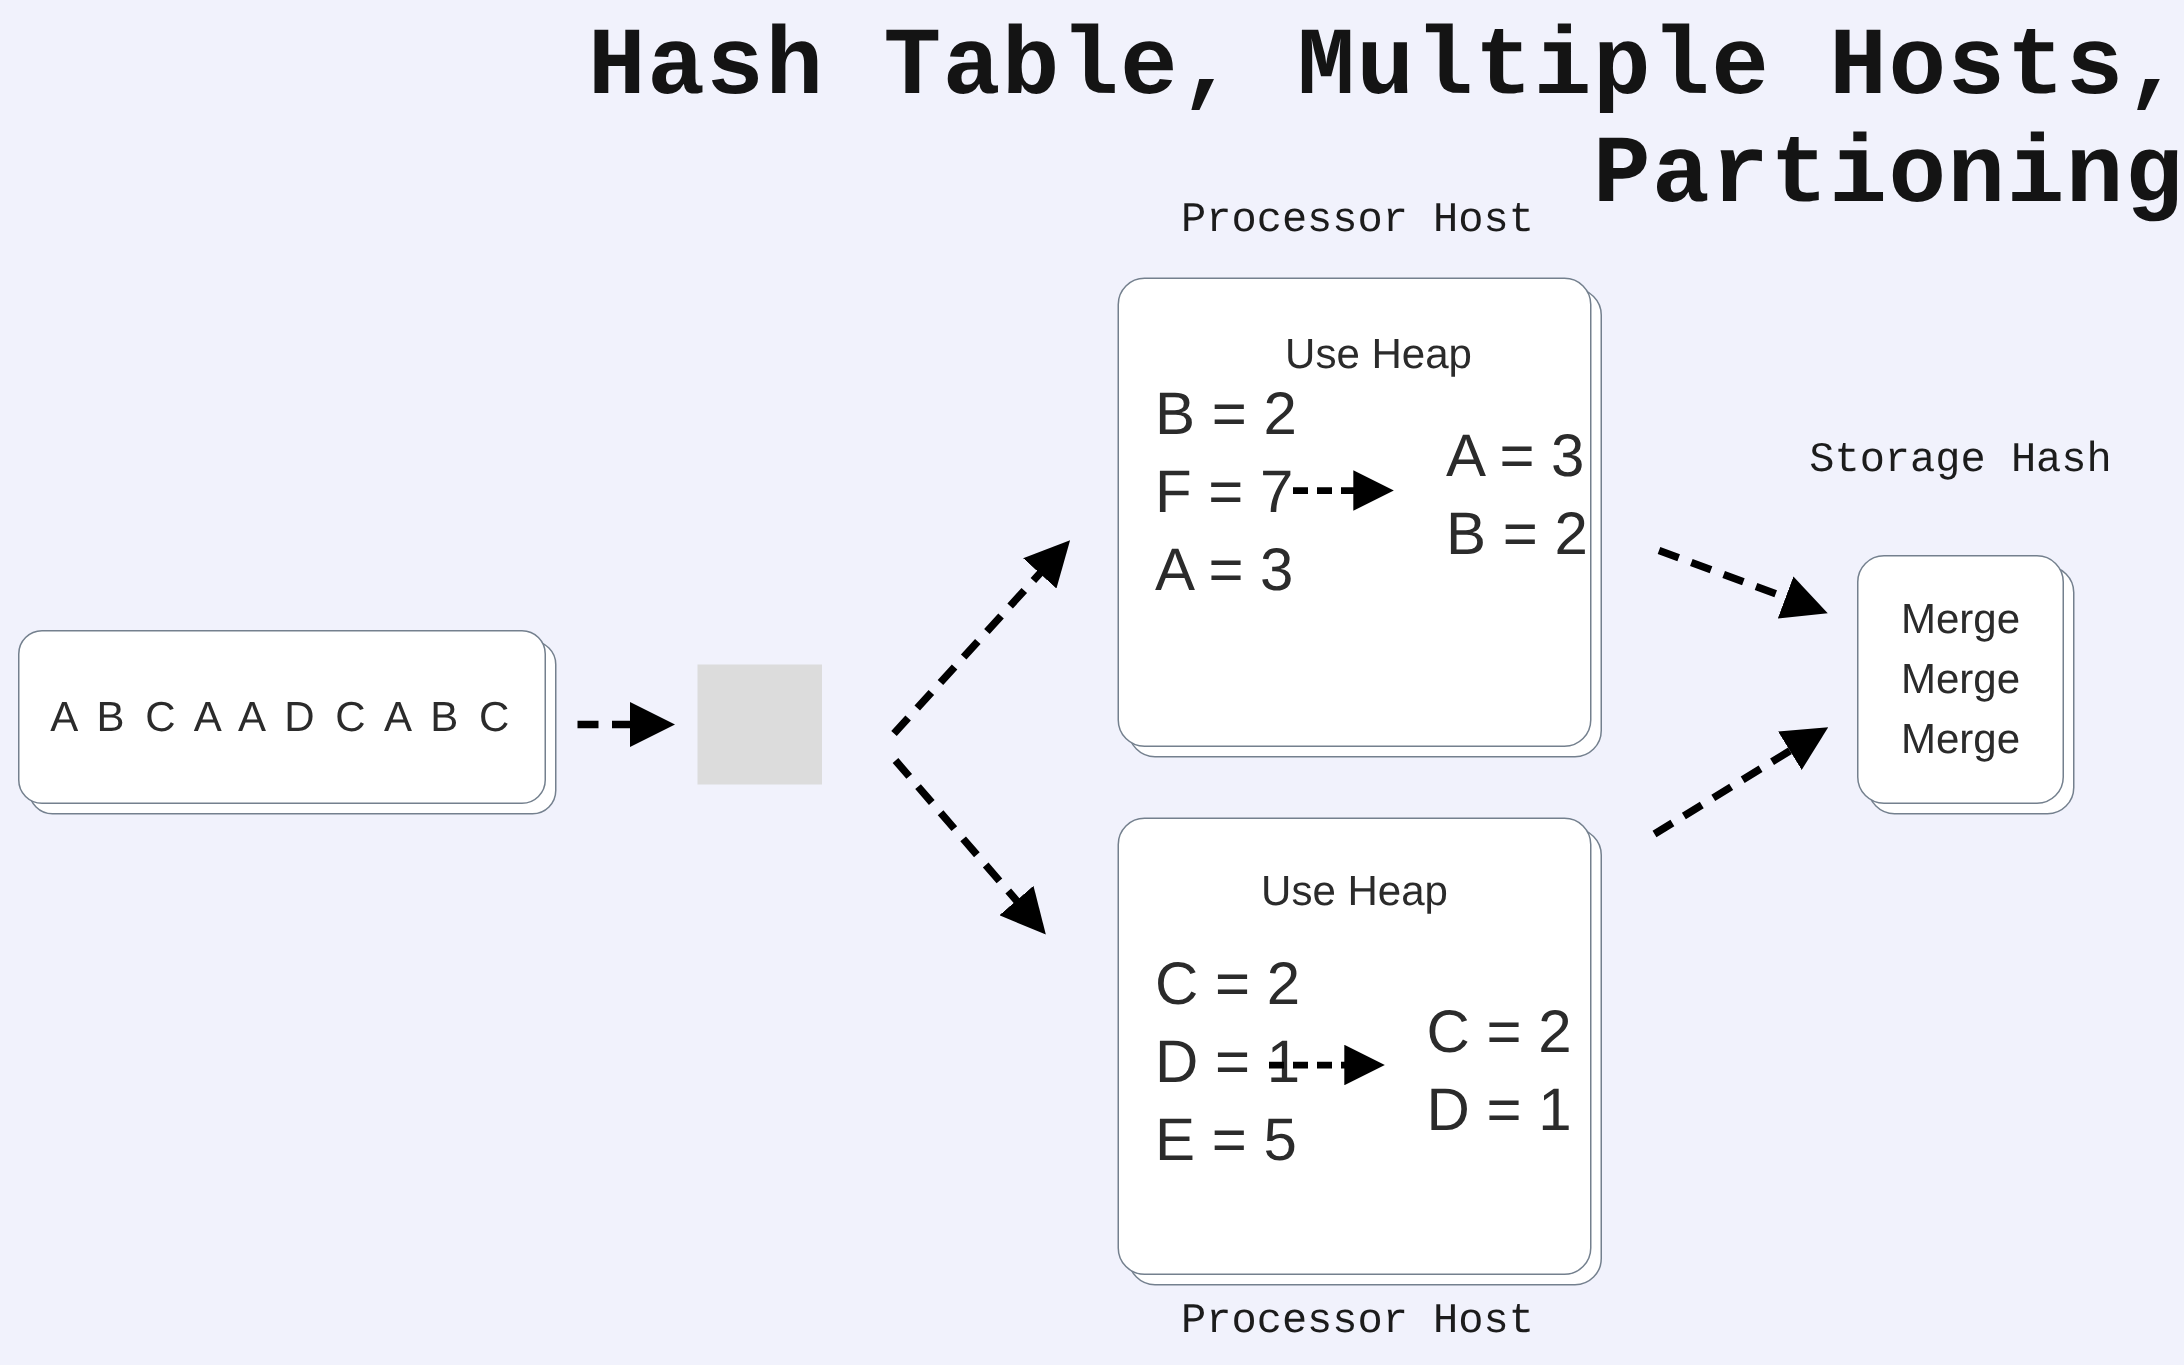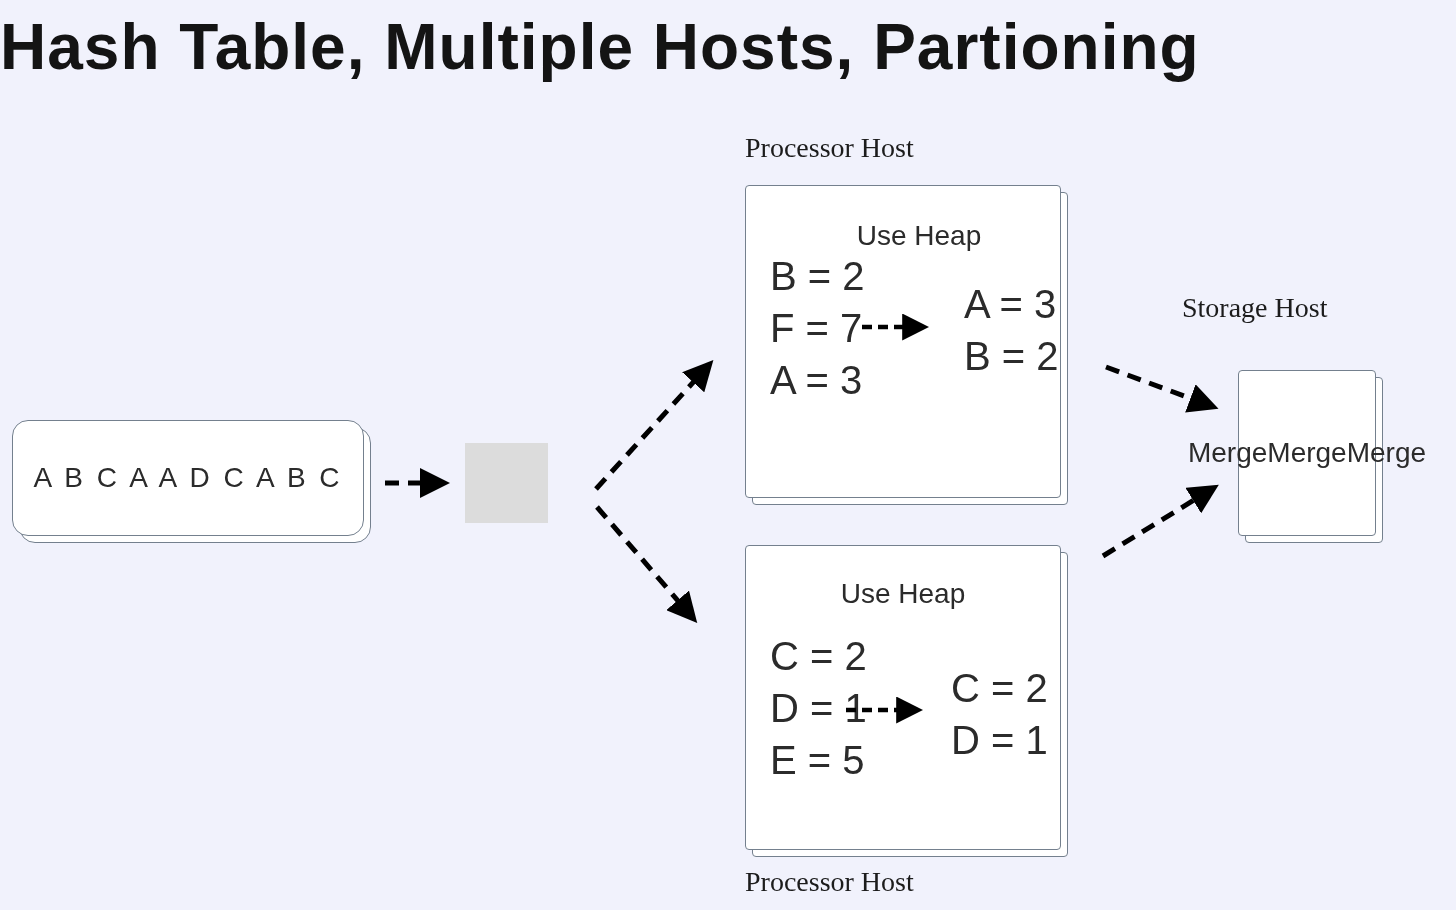--- a/index.html
+++ b/index.html
@@ -15,34 +15,34 @@
     font-family: "Liberation Sans", sans-serif;
   }
 
   
   .title {
     position: absolute;
     top: 10px;
     left: 0;
     width: 100%;
     margin: 0;
-    text-align: left;
-    font-family: Liberation Sans, sans-serif;
+    text-align: right;
+    font-family: Liberation Mono, monospace;
     font-weight: 600;
     font-size: 64px;
     letter-spacing: 1px;
     color: #141414;
   }
   .serif-label {
     position: absolute;
-    font-family: Liberation Serif, serif;
+    font-family: Liberation Mono, monospace;
     font-size: 28px;
     font-weight: 500;
     color: #1c1c1c;
-    text-align: left;
+    text-align: center;
   }
   .sans-light {
     font-family: "Liberation Sans", sans-serif;
     font-weight: 300;
     color: #2b2b2b;
   }
 
   
   .stack { position: absolute; }
   .sheet {
@@ -76,21 +76,21 @@
     width: 83px; height: 80px;
     background: #dcdcdc;
   }
 
   .proc-label-top { left: 745px; top: 132px; width: 320px; }
   .proc-label-bottom { left: 745px; top: 866px; width: 320px; }
   .storage-label { left: 1182px; top: 292px; width: 250px; }
 
   .proc-top { left: 745px; top: 185px; width: 316px; height: 313px; }
   .proc-bottom { left: 745px; top: 545px; width: 316px; height: 305px; }
-  .proc-top .sheet, .proc-bottom .sheet, .storage-card .sheet { border-radius: 4px; }
+  .proc-top .sheet, .proc-bottom .sheet, .storage-card .sheet { border-radius: 18px; }
 
   .heap-label {
     position: absolute;
     left: 0; right: 0;
     text-align: center;
     font-size: 28px;
   }
   .proc-top .heap-label { top: 34px; padding-left: 32px; }
   .proc-bottom .heap-label { top: 32px; }
 
@@ -101,21 +101,21 @@
     white-space: nowrap;
   }
   .proc-top .col-in  { left: 24px;  top: 64px; }
   .proc-top .col-out { left: 218px; top: 92px; }
   .proc-bottom .col-in  { left: 24px;  top: 84px; }
   .proc-bottom .col-out { left: 205px; top: 116px; }
 
   .storage-card { left: 1238px; top: 370px; width: 138px; height: 166px; }
   .storage-card .front {
     display: flex;
-    flex-direction: row;
+    flex-direction: column;
     align-items: center;
     justify-content: center;
   }
   .storage-line {
     font-size: 28px;
     line-height: 40px;
   }
 
   
   .arrow-layer {
@@ -197,21 +197,21 @@
         <div>E = 5</div>
       </div>
       <div class="sans-light heap-col col-out">
         <div>C = 2</div>
         <div>D = 1</div>
       </div>
     </div>
   </div>
   <div class="serif-label proc-label-bottom">Processor Host</div>
 
-  <div class="serif-label storage-label">Storage Host</div>
+  <div class="serif-label storage-label">Storage Hash</div>
   <div class="stack storage-card">
     <div class="sheet back"></div>
     <div class="sheet front">
       <div class="sans-light storage-line">Merge</div>
       <div class="sans-light storage-line">Merge</div>
       <div class="sans-light storage-line">Merge</div>
     </div>
   </div>
 
 </div>

